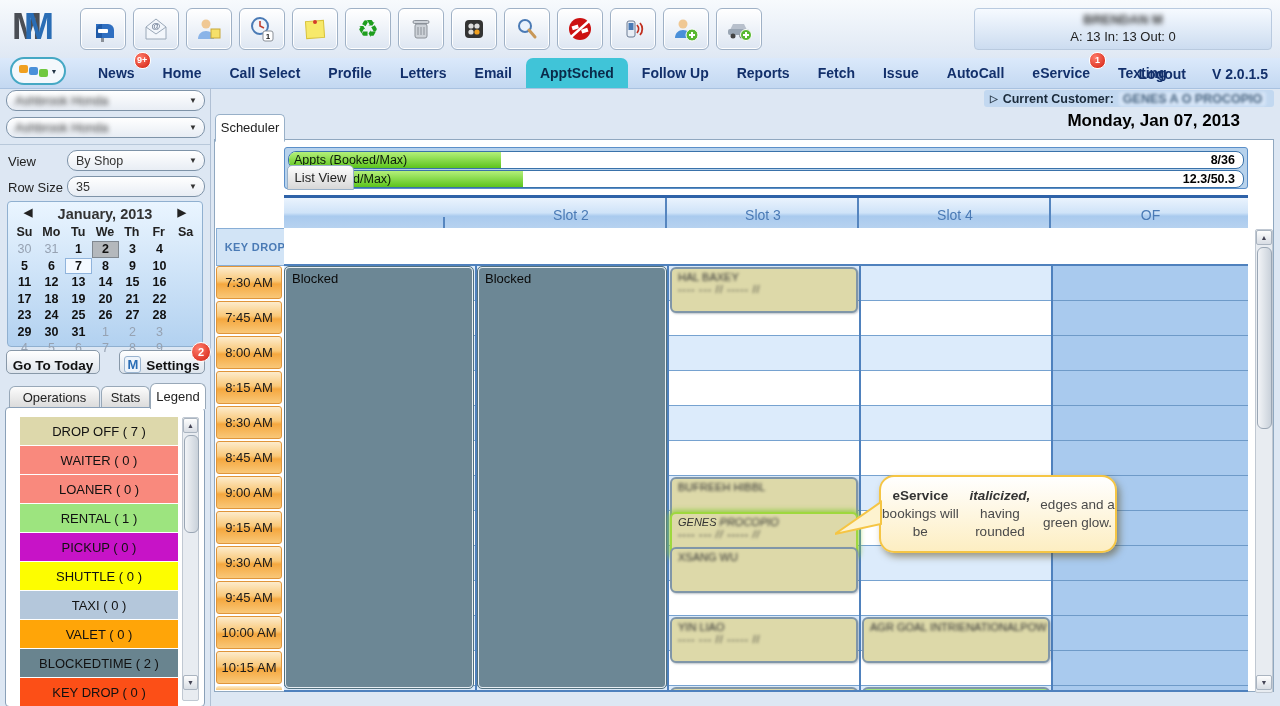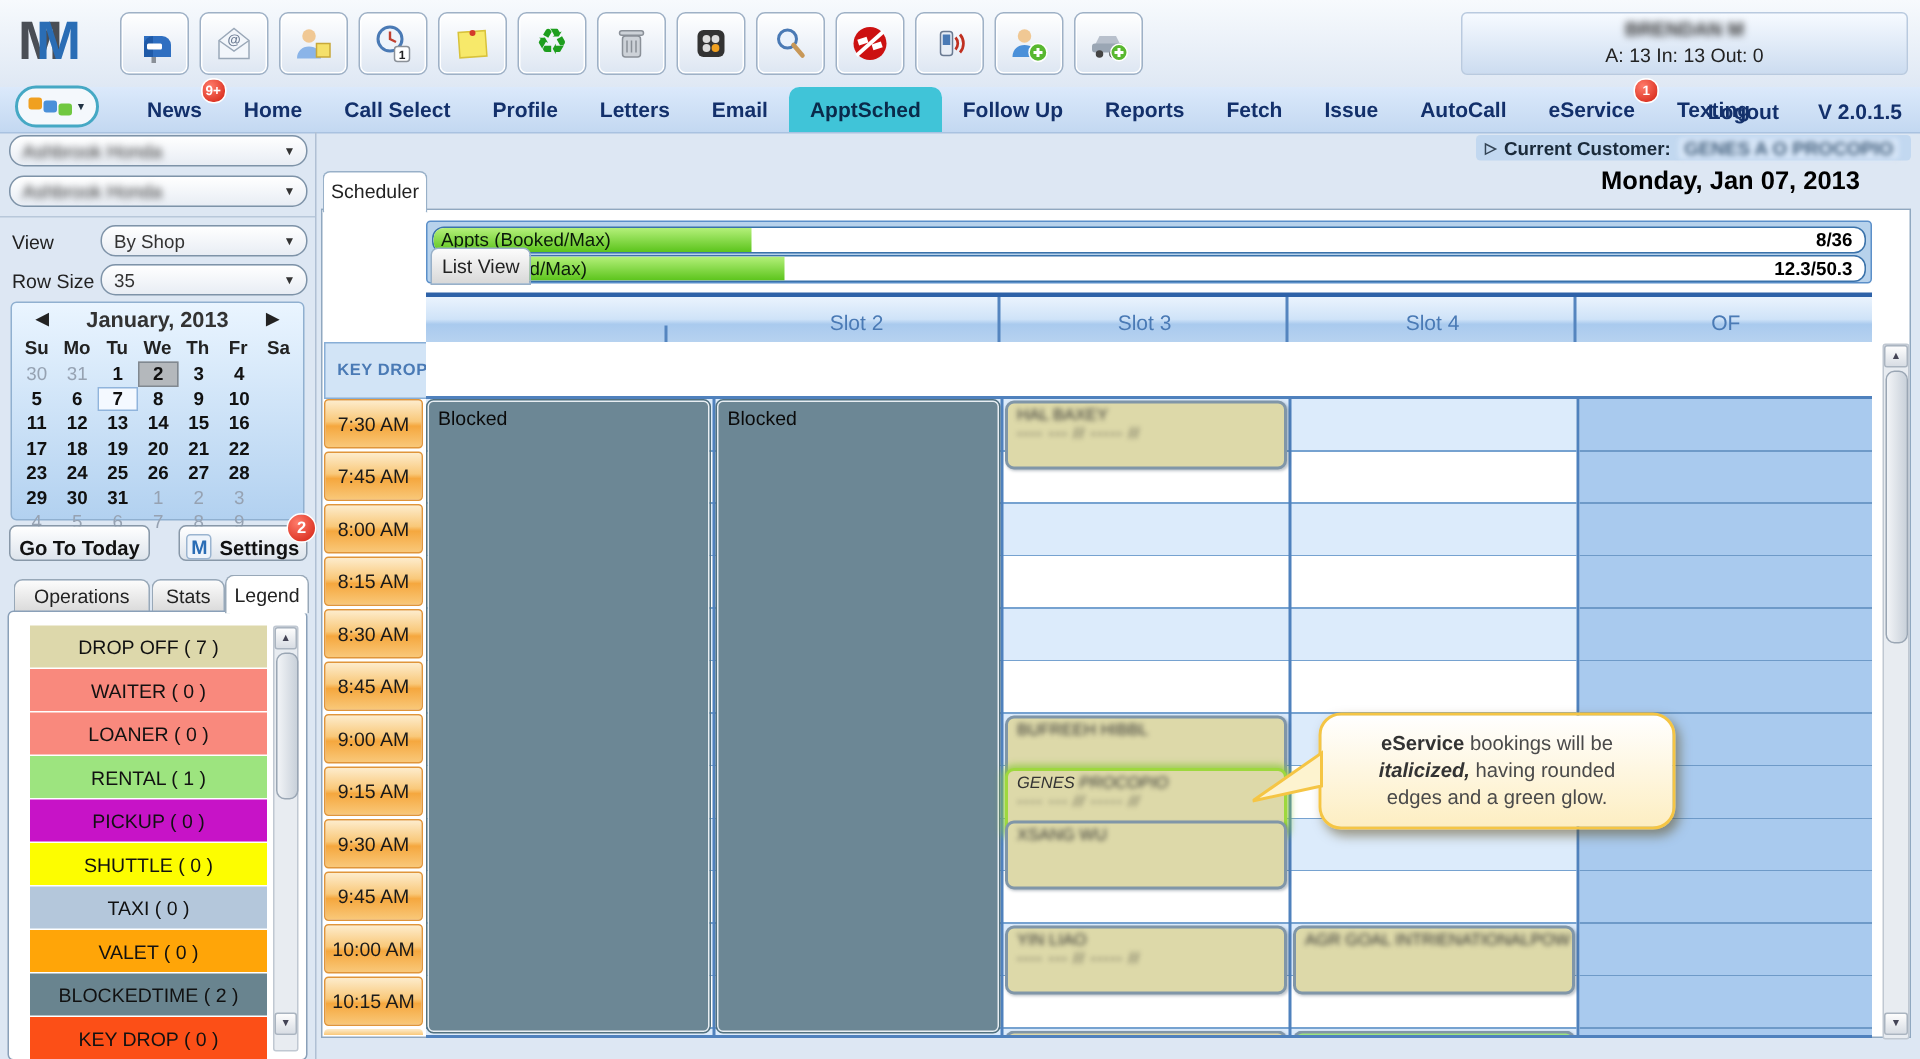--- a/index.html
+++ b/index.html
@@ -139,21 +139,21 @@
         box-sizing:border-box;padding:2px 6px;font-size:11px;color:#333;overflow:hidden;cursor:pointer;
         box-shadow:1px 1px 2px rgba(60,80,100,.35);}
   .appt .nm{font-size:11px;line-height:13px;white-space:nowrap;}
   .appt .dt{font-size:10px;line-height:12px;letter-spacing:1px;white-space:nowrap;}
   .appt.eservice{border:2px solid #9ed83e;box-shadow:0 0 5px 2px rgba(140,200,60,.8);font-style:italic;}
   .appt.partial{height:6px;padding:0;border-radius:6px 6px 0 0;}
   .appt.rental{background:#9de47f;}
   
   .callout{position:absolute;left:664px;top:335px;width:234px;height:74px;border:2px solid #f5c544;border-radius:15px;
            background:linear-gradient(#ffffff,#fdeec2);box-shadow:3px 4px 7px rgba(90,70,20,.5);
-           display:flex;flex-direction:column;align-items:center;justify-content:center;z-index:6;}
+           display:flex;align-items:center;justify-content:center;z-index:6;}
   .callout p{margin:0;font-size:13.5px;color:#4a4a4a;line-height:1.35;text-align:center;}
   .callout b{color:#333;}
   .callout-tail{position:absolute;left:620px;top:356px;z-index:7;}
 </style>
 </head>
 <body>
 
 <div class="topbar">
   <div class="logo">
     <span class="logo-dark">M</span>

